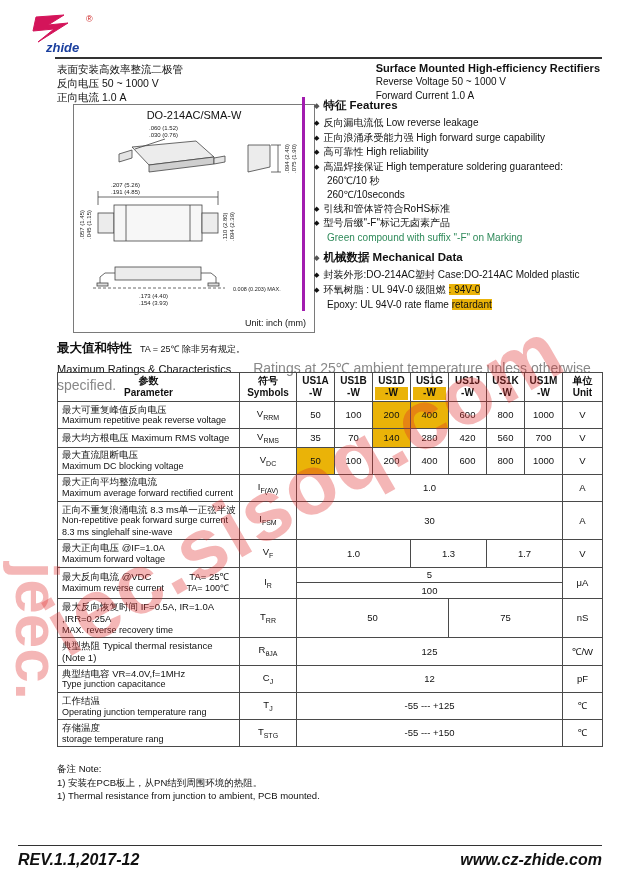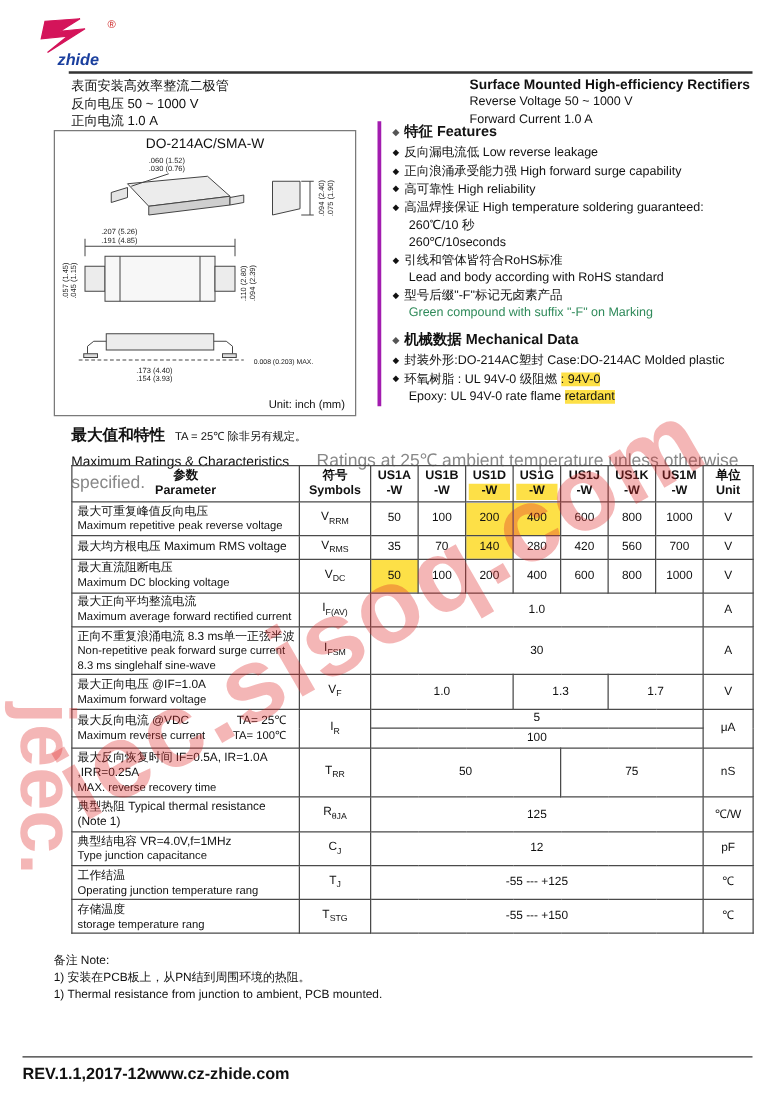--- a/index.html
+++ b/index.html
@@ -10,55 +10,55 @@
   
   .logo { position:absolute; left:28px; top:12px; }
   .doc-title { position:absolute; right:20px; top:22px; font-size:21px; font-weight:bold; letter-spacing:.3px; }
   .toprule { position:absolute; left:55px; right:18px; top:57px; border-top:2px solid #333; }
 
   .intro-cn { position:absolute; left:57px; top:62px; font-size:10.5px; line-height:14px; }
   .intro-en { position:absolute; right:20px; top:61px; text-align:left; font-size:10px; line-height:14px; }
   .intro-en .b { font-weight:bold; font-size:11px; }
 
   
-  .pkg { position:absolute; left:43px; top:104px; width:242px; height:229px; border:1px solid #7a7a7a; }
+  .pkg { position:absolute; left:73px; top:104px; width:242px; height:229px; border:1px solid #7a7a7a; }
   .pkg-title { text-align:center; font-size:11px; margin-top:4px; }
   .unit-note { position:absolute; right:8px; bottom:4px; font-size:9px; }
 
   
   .rcol { position:absolute; left:302px; top:97px; width:300px; padding-left:9px; border-left:3px solid #a21caf; }
   .sec-title { font-size:11.5px; font-weight:bold; margin:1px 0 3px; display:flex; align-items:baseline; }
   .sec-title .bullet { color:#555; }
   .feat-line { font-size:10px; line-height:13.6px; display:flex; align-items:baseline; }
   .bullet { font-size:7px; margin-right:4px; flex:0 0 auto; position:relative; top:-1px; }
   .sub-line { font-size:10px; line-height:13.6px; padding-left:13px; }
   .green { color:#2f8a5a; }
-  .hl { background:#fde047; }
+  .hl { background:#eab308; }
 
   
   .ratings-head { position:absolute; left:57px; top:340px; width:545px; }
   .rh1 { font-size:12.5px; font-weight:bold; }
   .rh1 .small { font-weight:normal; font-size:9px; margin-left:8px; }
   .rh2 { font-size:11px; margin-top:1px; }
   .rh2 .note { color:#888; font-size:14px; margin-left:22px; }
 
   
   table.ratings { position:absolute; left:57px; top:372px; width:545px; border-collapse:collapse; table-layout:fixed; }
   .ratings th, .ratings td { border:1px solid #4a4a4a; font-size:9.5px; text-align:center; vertical-align:middle; padding:1.5px 2px; line-height:1.25; overflow:hidden; font-weight:normal; }
   .ratings th { font-weight:bold; font-size:10px; }
   .ratings td.param { text-align:left; padding-left:4px; }
   .param .en { font-size:9px; }
   .sym { font-size:10px; }
   .sym sub { font-size:7px; }
   .split { display:flex; justify-content:space-between; padding-right:8px; }
 
   
-  .notes { position:absolute; left:43px; top:762px; font-size:9.5px; line-height:13.5px; }
+  .notes { position:absolute; left:57px; top:762px; font-size:9.5px; line-height:13.5px; }
   .footrule { position:absolute; left:18px; right:18px; top:845px; border-top:1.6px solid #333; }
-  .footer { position:absolute; left:18px; right:18px; top:851px; display:flex; justify-content:flex-start; font-size:13px; font-weight:bold; }
+  .footer { position:absolute; left:18px; right:18px; top:851px; display:flex; justify-content:space-between; font-size:16px; font-weight:bold;font-style:italic; }
 
   
   .wm1 { position:absolute; left:28px; top:592px; font-size:84px; font-weight:bold; letter-spacing:2px;
          color:rgba(224,42,42,.34); transform:rotate(-30deg); transform-origin:0 0; white-space:nowrap;
          z-index:40; pointer-events:none; }
   .wm2 { position:absolute; left:2px; top:562px; font-size:62px; font-weight:bold; color:rgba(224,42,42,.34);
          writing-mode:vertical-rl; z-index:40; pointer-events:none; }
 </style>
 </head>
 <body>
@@ -159,21 +159,20 @@
     <div class="feat-line">
         <span class="bullet">◆</span>
         <span>高温焊接保证  High temperature soldering guaranteed:</span>
       </div>
     <div class="sub-line">260℃/10 秒</div>
     <div class="sub-line">260℃/10seconds</div>
     <div class="feat-line">
         <span class="bullet">◆</span>
         <span>引线和管体皆符合RoHS标准</span>
       </div>
-    <div class="sub-line">Lead and body according with RoHS standard</div>
     <div class="feat-line">
         <span class="bullet">◆</span>
         <span>型号后缀"-F"标记无卤素产品</span>
       </div>
     <div class="sub-line green">Green compound with suffix "-F" on Marking</div>
 
     <div class="sec-title" style="margin-top:6px;">
       <span class="bullet">◆</span>
       <span>机械数据  Mechanical Data</span>
     </div>

